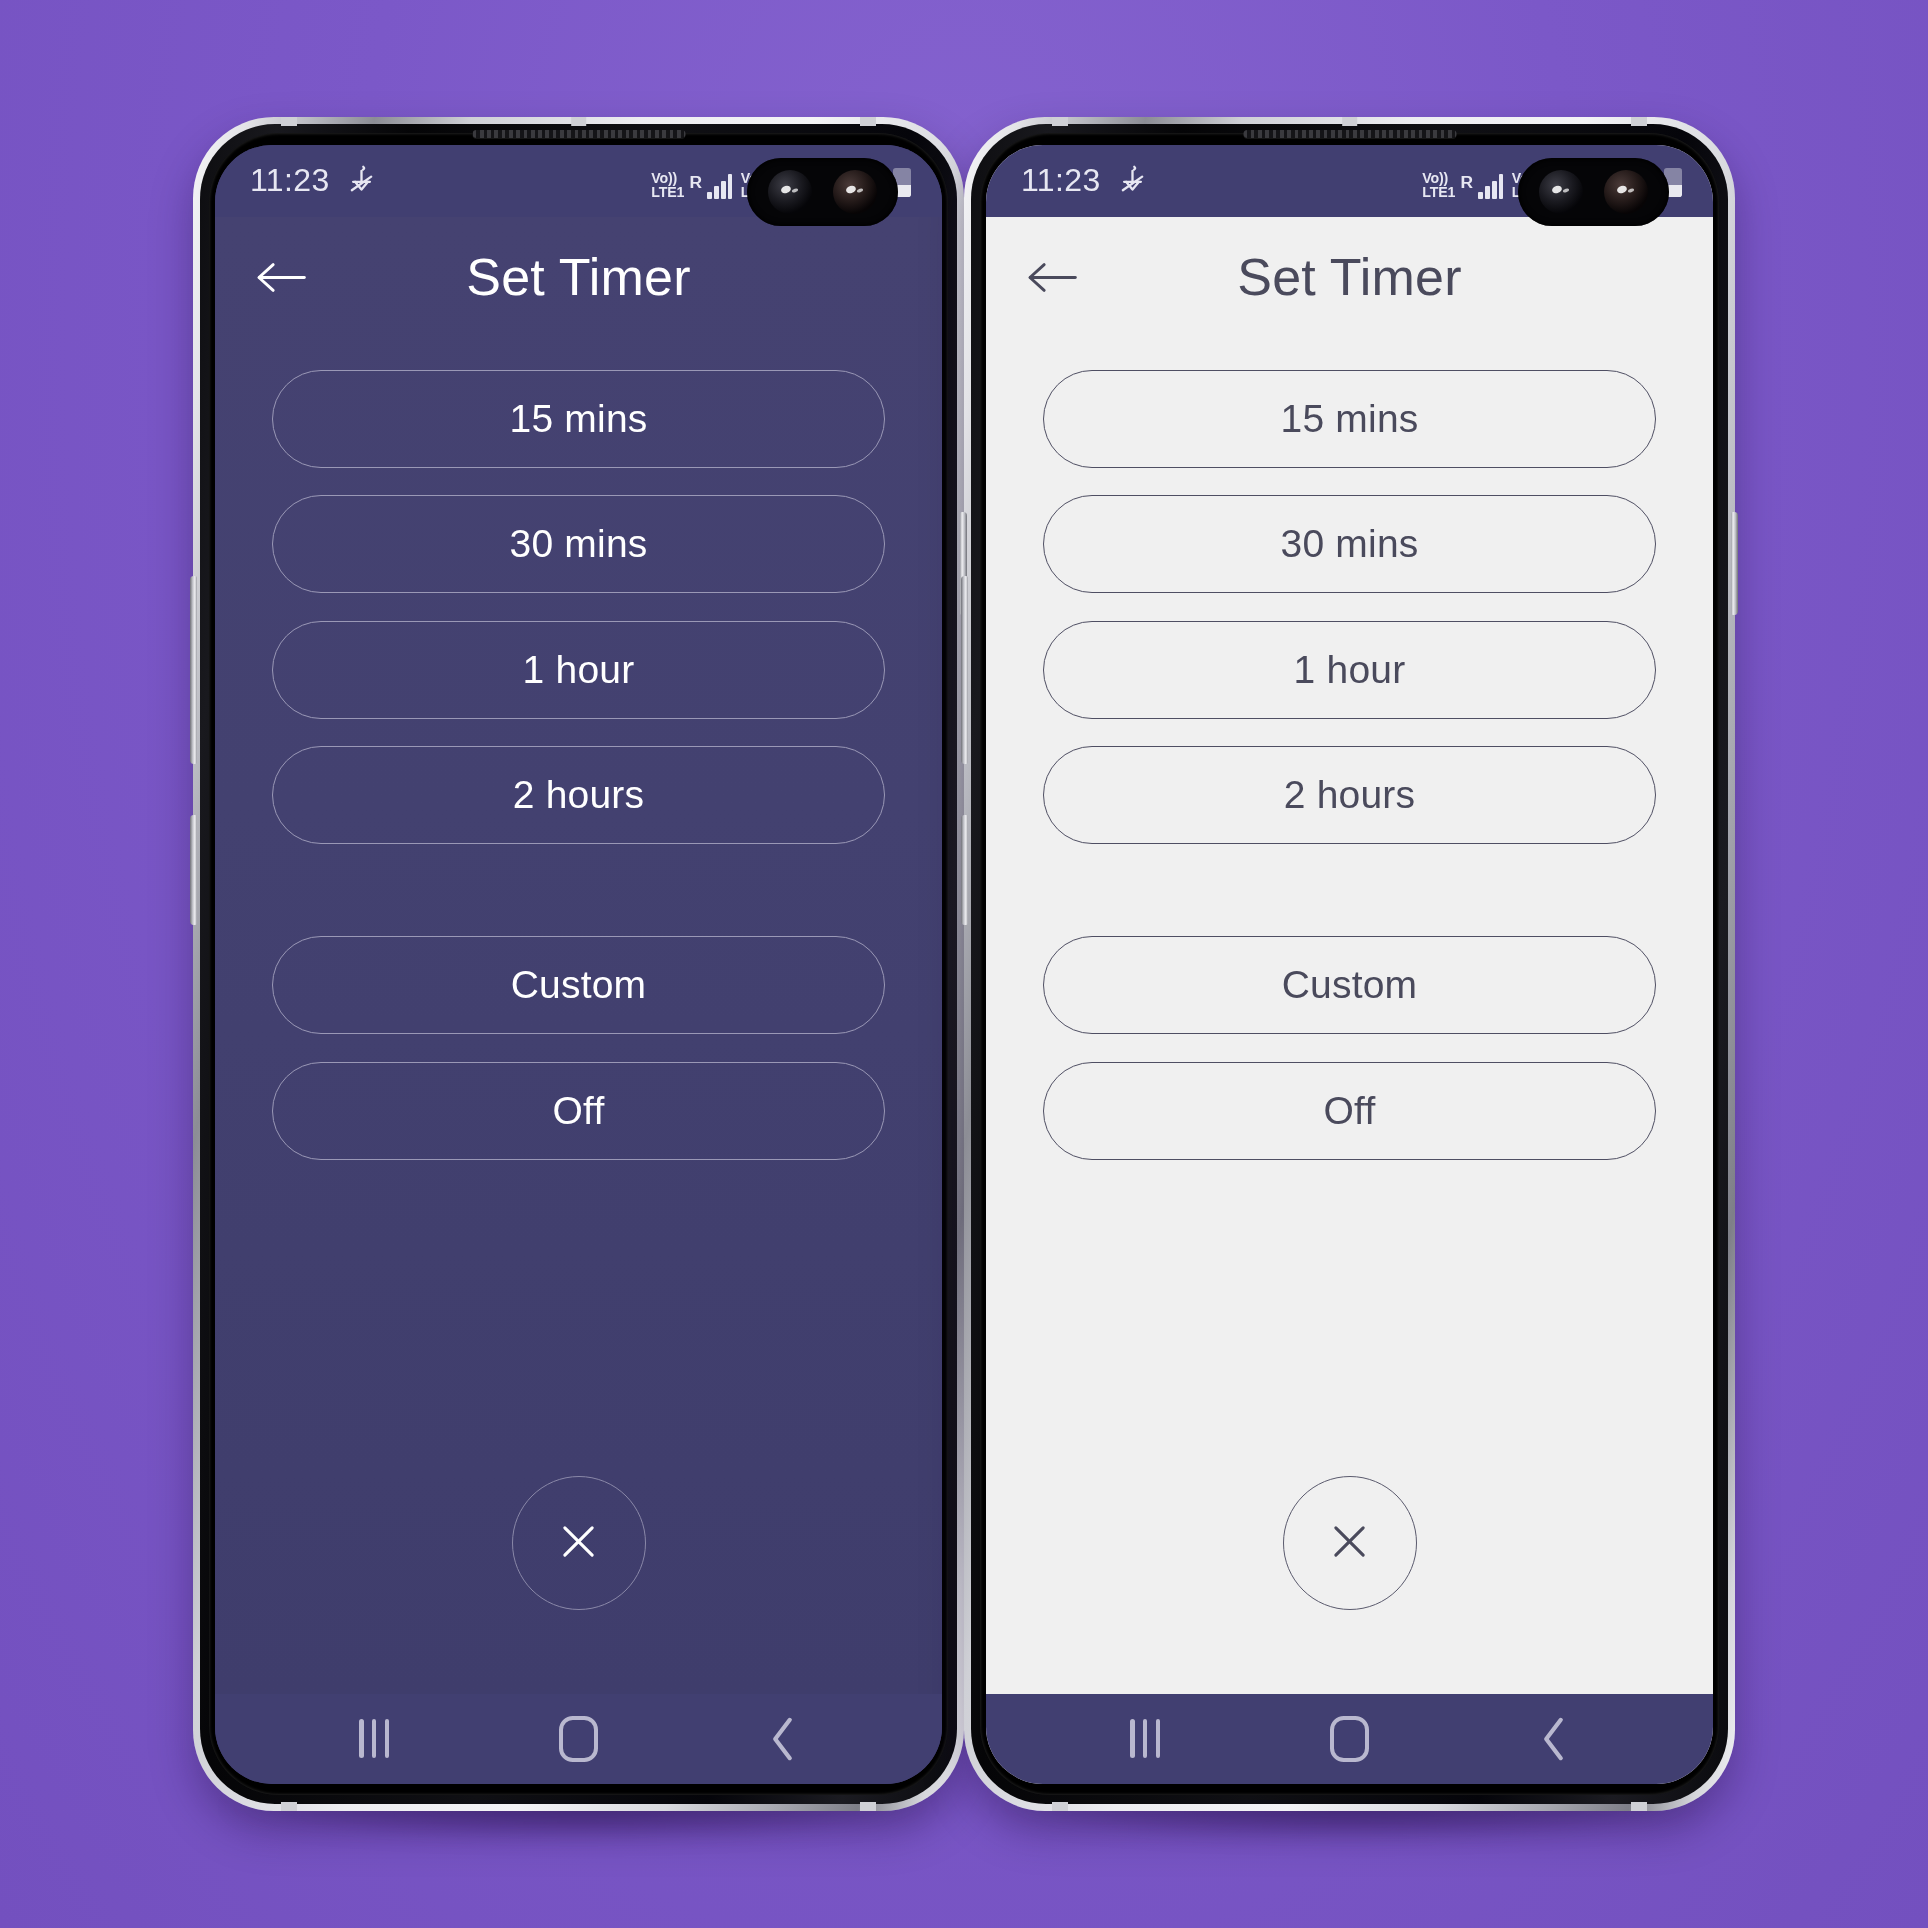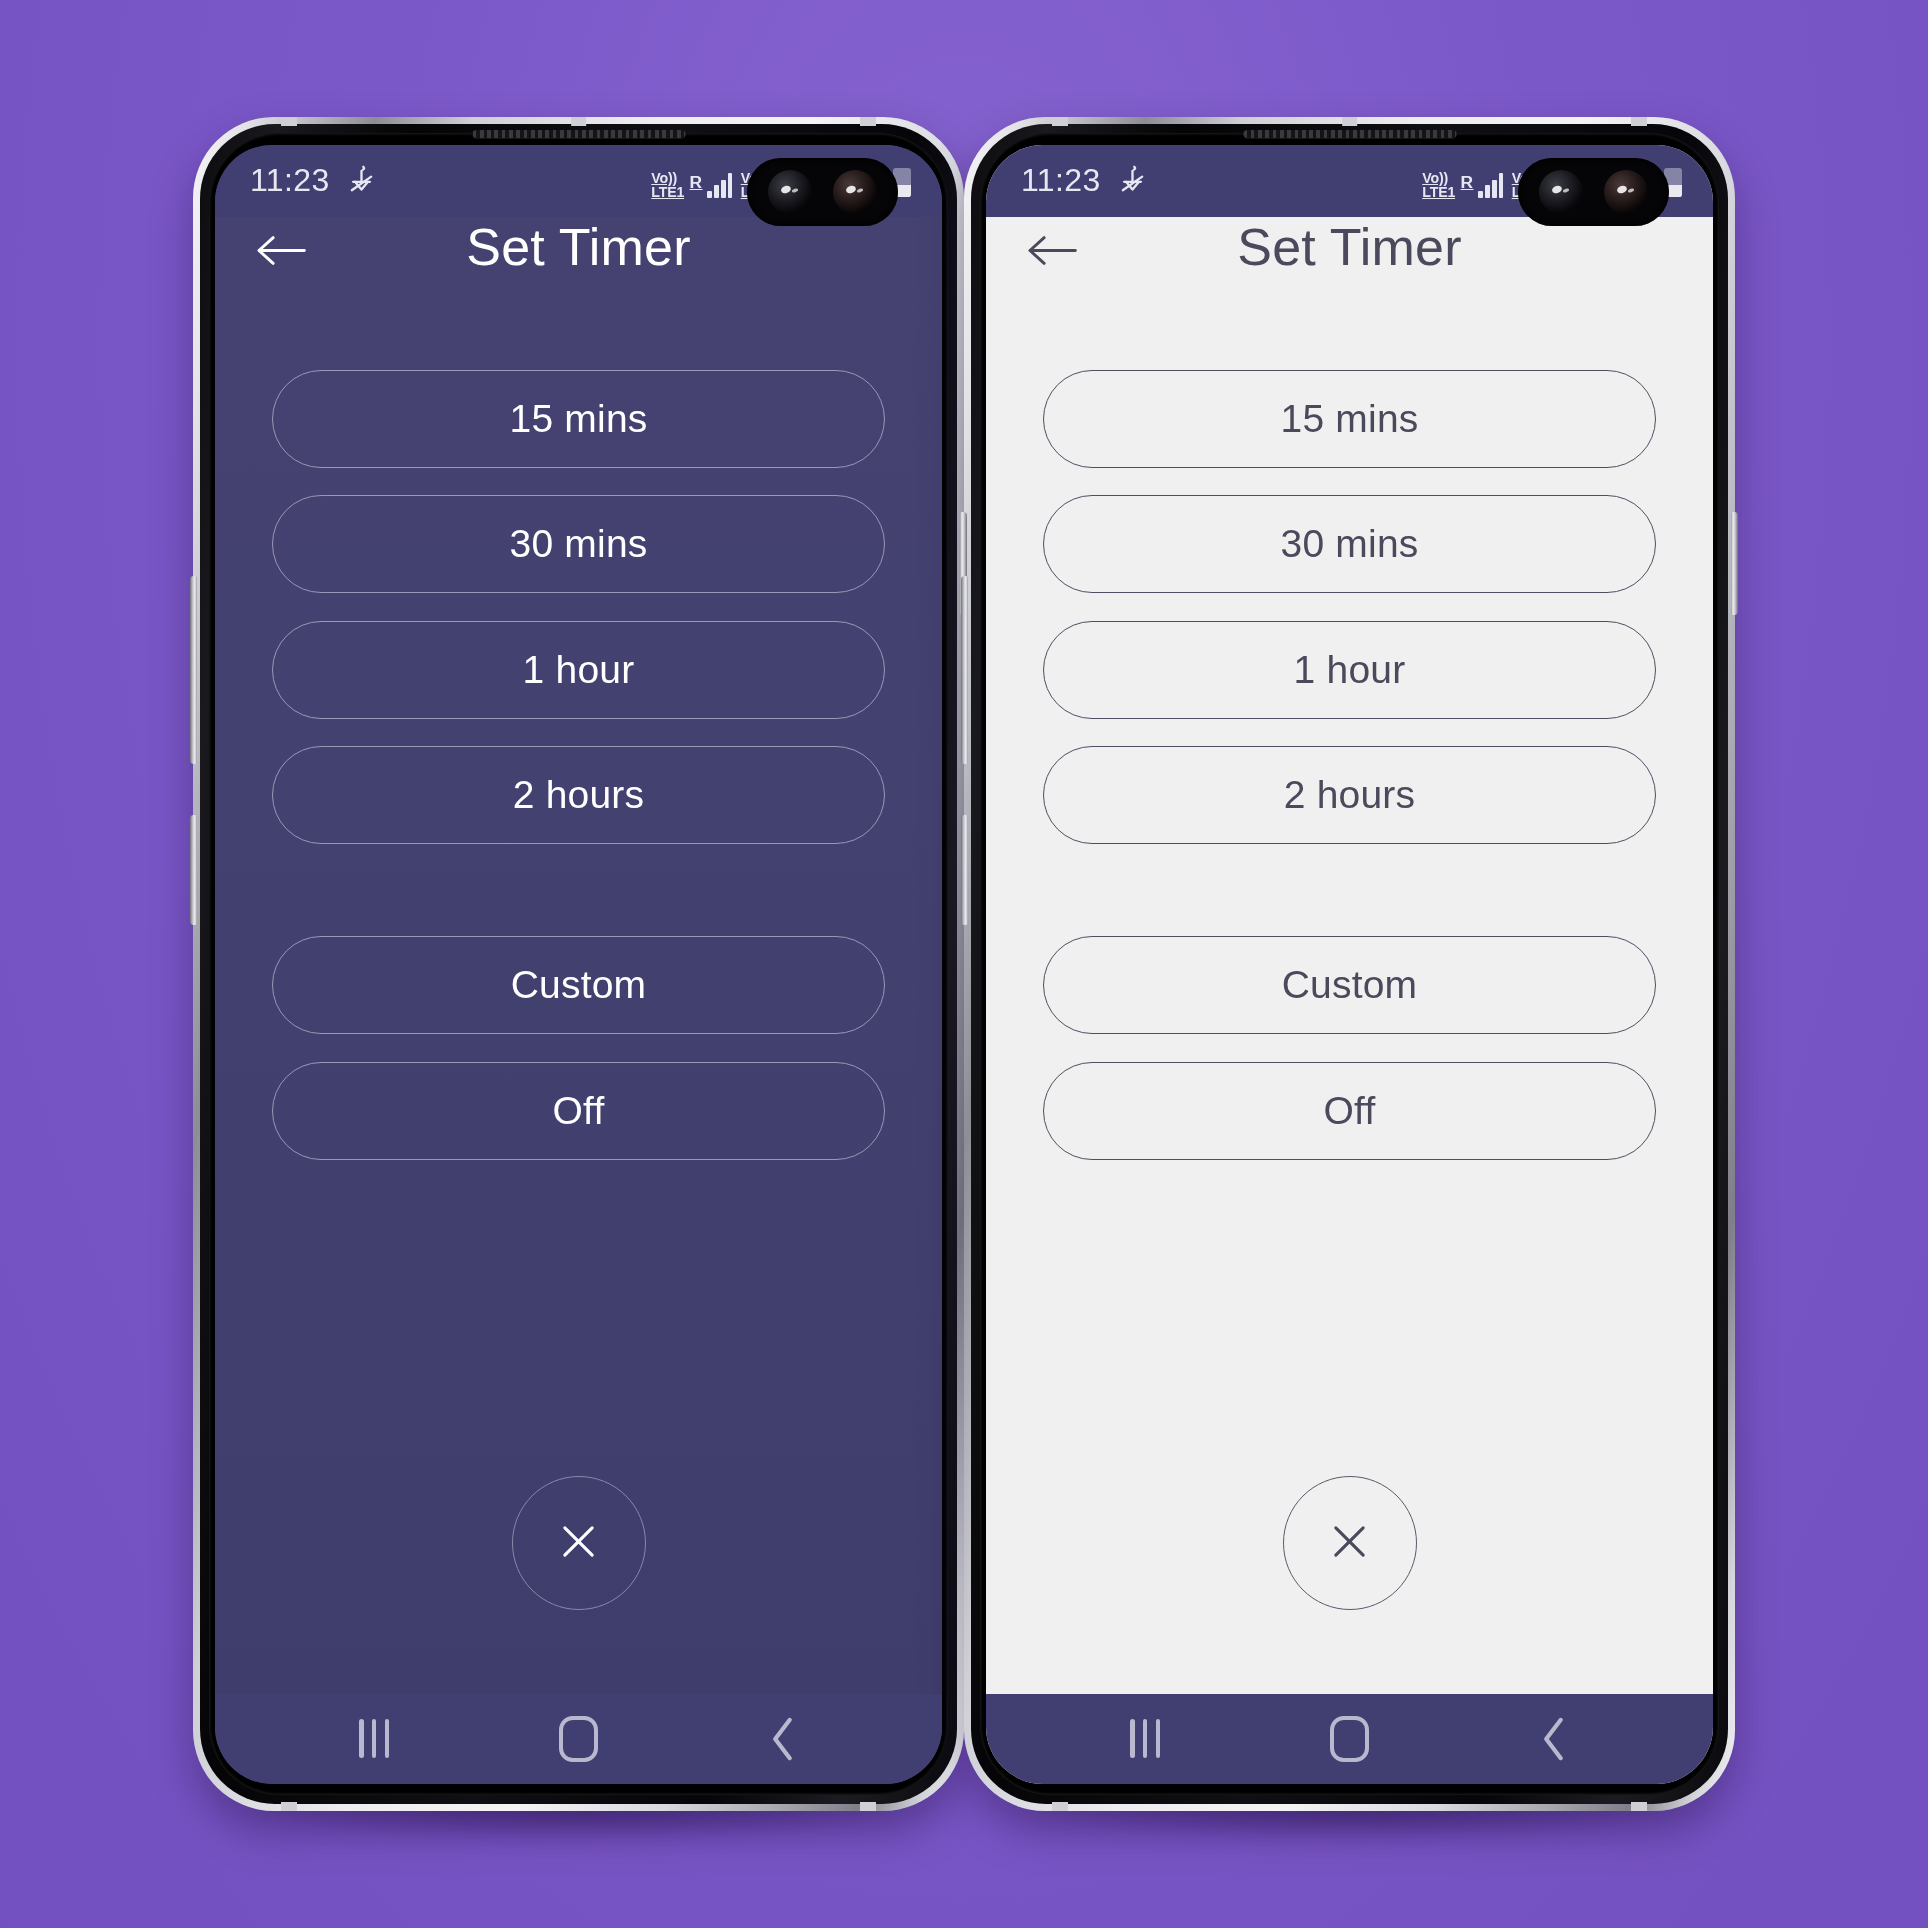--- a/index.html
+++ b/index.html
@@ -148,21 +148,21 @@
     z-index: 6;
   }
   .sb-left { display: flex; align-items: center; gap: 16.5px; }
   .sb-right { margin-left: auto; display: flex; align-items: flex-end; gap: 8.3px; }
 
   .sb-time { font-size: 32px; font-weight: 400; }
 
   
   .icon-mute { width: 31px; height: 31px; display:block; }
 
-  .sig-group { display: flex; align-items: center; gap: 3.7px; text-decoration: underline; }
+  .sig-group { display: flex; align-items: flex-end; gap: 3.7px; }
   .volte-block {
     display: flex; flex-direction: column; align-items: flex-start;
     line-height: .95; font-size: 13.8px; font-weight: 700;
   }
   .volte-block .vo { font-size: 14.2px; letter-spacing: -0.2px; }
   .volte-block .lte { font-size: 14.2px; letter-spacing: -0.2px; }
   .roam-r { font-size: 17.4px; font-weight: 700; align-self: flex-start; margin: 0 0.9px 0 1.8px;}
 
   .bars { display: flex; align-items: flex-end; gap: 2.3px; height: 25px; }
   .bars i { width: 4.6px; border-radius: 0.9px; display: block; }
@@ -221,21 +221,21 @@
     display: flex;
     flex-direction: column;
     padding: 0 0 0 0;
     position: relative;
   }
 
   .appbar {
     height: 121px;
     flex: 0 0 auto;
     display: flex;
-    align-items: flex-start;
+    align-items: center;
     position: relative;
     padding: 0 31px;
   }
   .back-btn {
     width: 68px; height: 68px;
     display: flex; align-items: center; justify-content: center;
     cursor: pointer;
   }
   .back-btn svg { display:block; }
   .screen-title {

